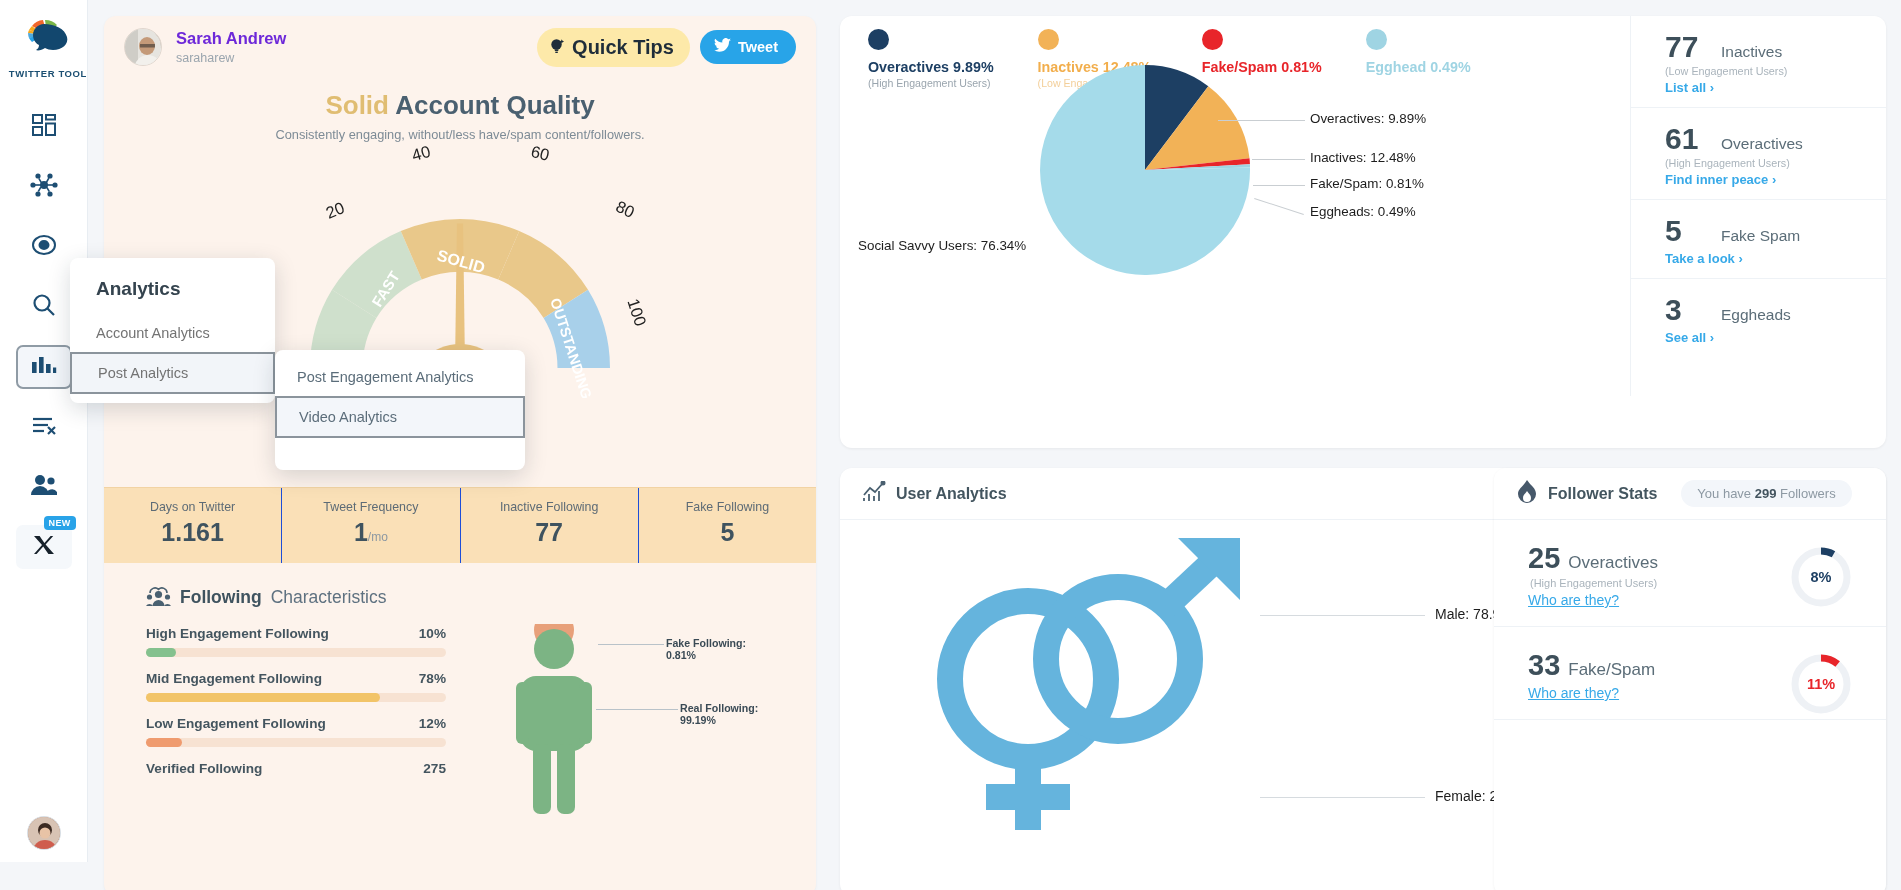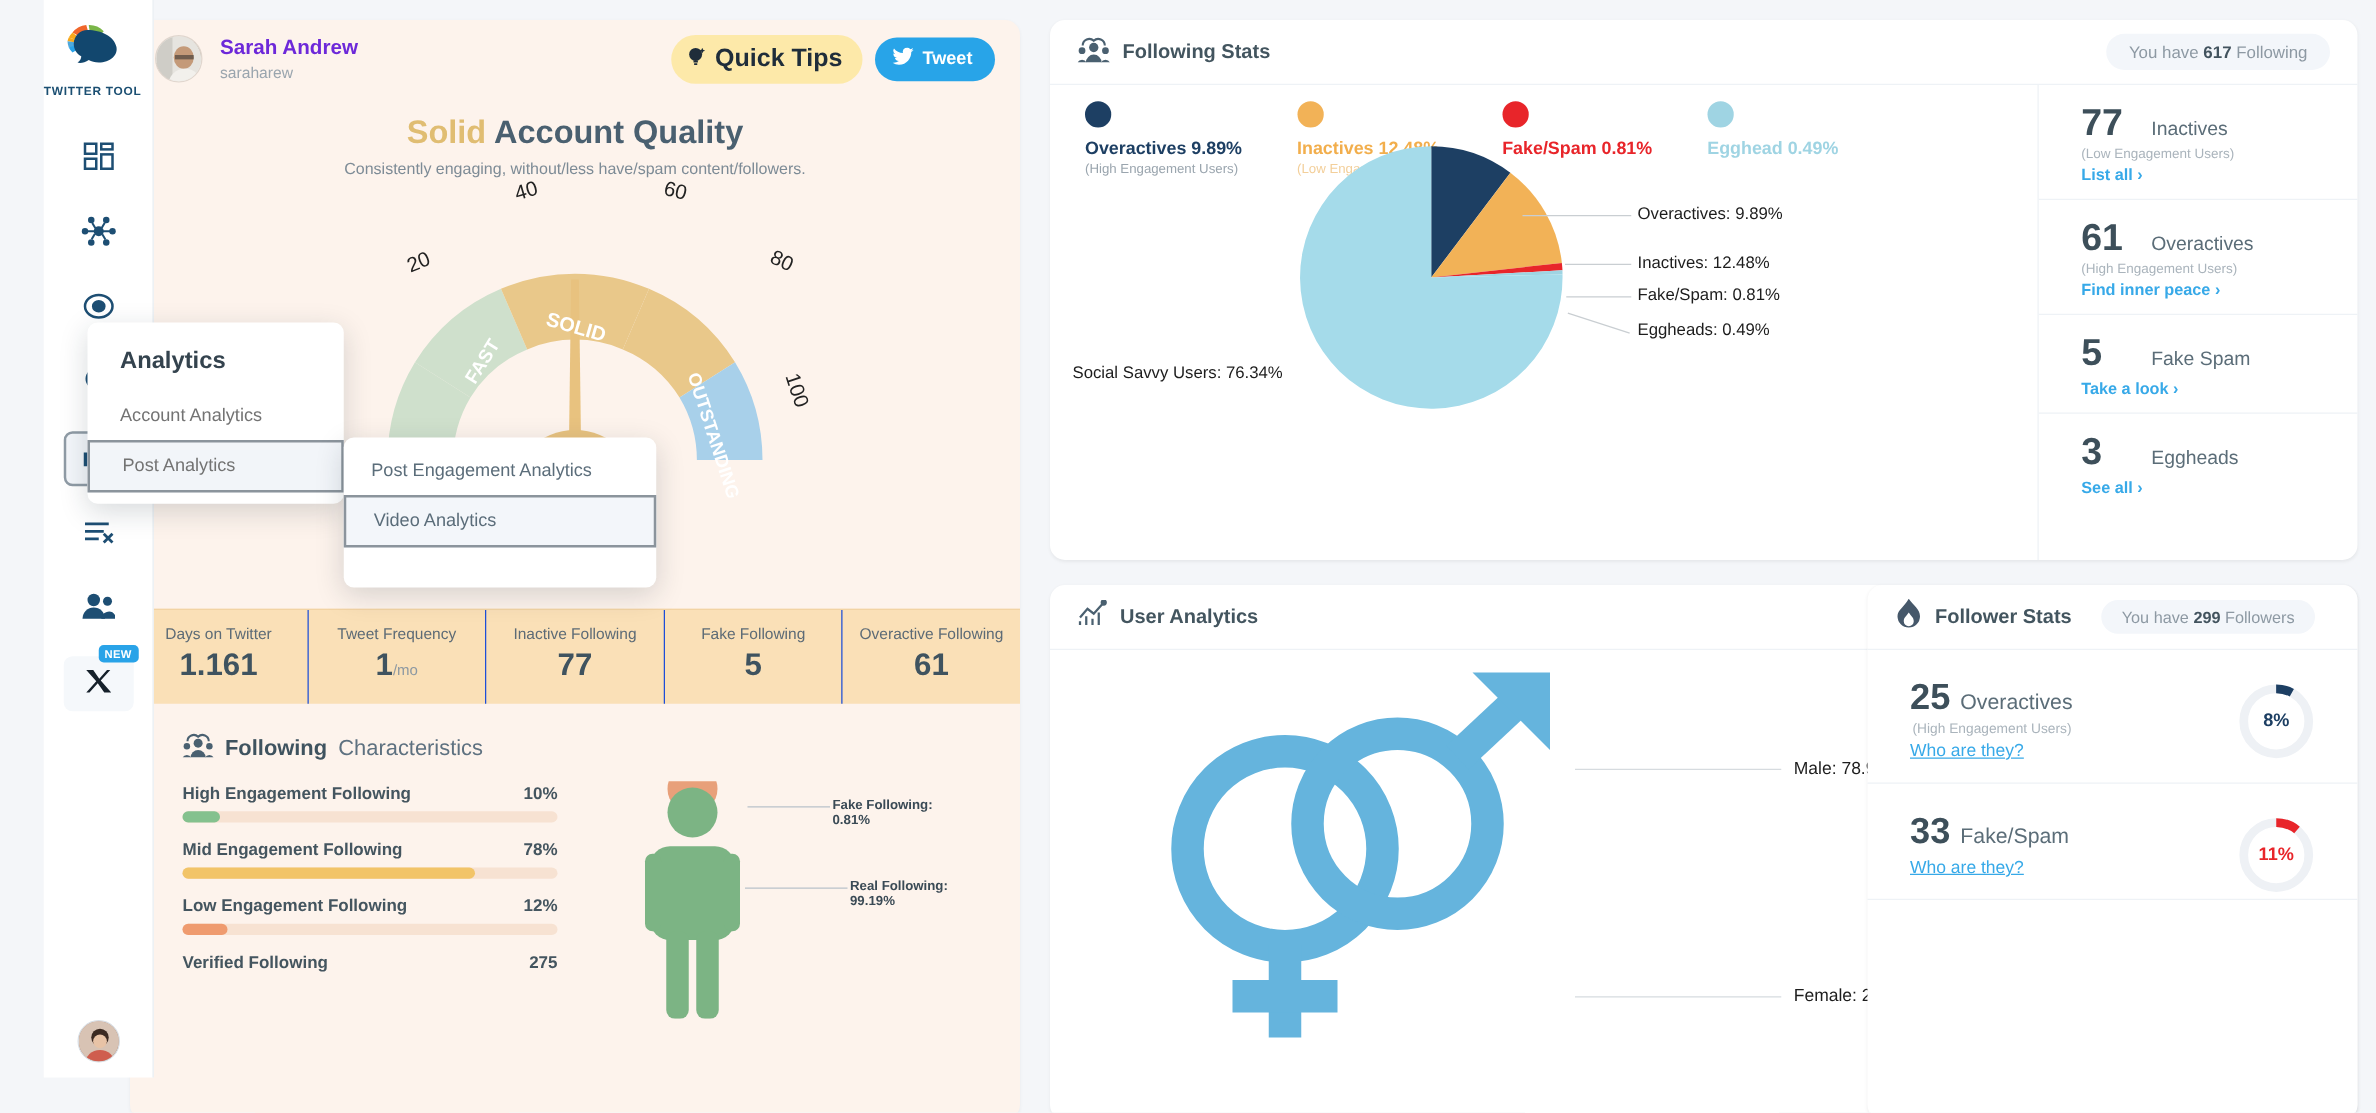--- a/index.html
+++ b/index.html
@@ -9,23 +9,22 @@
     background: #f4f6f9;
     font-family: "Liberation Sans", sans-serif;
     color: #4a5a66;
   }
   .app { position: relative; width: 1901px; height: 890px; }
 
   
   .rail {
     position: absolute; left: 0; top: 0; width: 88px; height: 862px;
     background: #ffffff; border-right: 1px solid #e8edf2;
-    display: flex; flex-direction: column; align-items: flex-start;
+    display: flex; flex-direction: column; align-items: flex-end;
     z-index: 5;
-    margin-left: 35px;
   }
   .logo-wrap { margin-top: 16px; display:flex; flex-direction:column; align-items:center; }
   .logo-mark { width: 52px; height: 46px; position: relative; }
   .logo-text { font-size: 9.5px; font-weight: 700; letter-spacing: .6px;
                color: #1b4f72; margin-top: 6px; }
   .rail-icons { margin-top: 26px; display: flex; flex-direction: column;
                 align-items: center; gap: 16px; width: 100%; }
   .rail-btn {
     width: 56px; height: 44px; display: flex; align-items: center; justify-content: center;
     border-radius: 7px; position: relative; cursor: pointer;
@@ -367,24 +366,20 @@
         <div class="val"><span>1</span><span class="unit">/mo</span></div>
       </div>
       <div class="metric">
         <div class="lbl">Inactive Following</div>
         <div class="val"><span>77</span></div>
       </div>
       <div class="metric">
         <div class="lbl">Fake Following</div>
         <div class="val"><span>5</span></div>
       </div>
-      <div class="metric">
-        <div class="lbl">Overactive Following</div>
-        <div class="val"><span>61</span></div>
-      </div>
     </div>
 
     <div class="fc-head">
       <span>
         <svg width="25" height="21" viewBox="0 0 25 21" fill="#4a6070">
           <path d="M4 8 a5 5 0 0 1 8.5-3.6 A5 5 0 0 1 21 8" fill="none" stroke="#4a6070" stroke-width="1.6"></path>
           <circle cx="12.5" cy="9.5" r="3.6"></circle>
             <path d="M6.5 21 a6 6 0 0 1 12 0 z"></path>
           <circle cx="3.5" cy="12" r="2.6"></circle>
             <circle cx="21.5" cy="12" r="2.6"></circle>
@@ -445,35 +440,20 @@
         </svg>
         <div class="cline" style="left:122px; top:18px; width:66px;"></div>
         <div class="callout" style="left:190px; top:11px;">Fake Following: 0.81%</div>
         <div class="cline" style="left:120px; top:83px; width:82px;"></div>
         <div class="callout" style="left:204px; top:76px;">Real Following: 99.19%</div>
       </div>
     </div>
   </div>
 
   <div class="card" id="following-stats">
-    <div class="card-head">
-      <span>
-        <svg width="26" height="22" viewBox="0 0 25 21" fill="#4a6070">
-          <path d="M4 8 a5 5 0 0 1 8.5-3.6 A5 5 0 0 1 21 8" fill="none" stroke="#4a6070" stroke-width="1.6"></path>
-          <circle cx="12.5" cy="9.5" r="3.6"></circle>
-            <path d="M6.5 21 a6 6 0 0 1 12 0 z"></path>
-          <circle cx="3.5" cy="12" r="2.6"></circle>
-            <circle cx="21.5" cy="12" r="2.6"></circle>
-          <path d="M0 21 a4 4 0 0 1 7 0 z"></path>
-            <path d="M18 21 a4 4 0 0 1 7 0 z"></path>
-        </svg>
-      </span>
-      <span class="title">Following Stats</span>
-      <span class="pill"><span>You have </span><b>617</b><span> Following</span></span>
-    </div>
 
     <div class="fs-inner">
       <div class="fs-chart">
         <svg width="400" height="280" viewBox="0 0 400 280" style="position:absolute;left:185px;top:14px;">
 
           <path d="M120 140 L120 35 A105 105 0 0 1 183.3 56.2 Z" fill="#1d3f63"></path>
           <path d="M120 140 L183.3 56.2 A105 105 0 0 1 224.5 128.3 Z" fill="#f2b257"></path>
           <path d="M120 140 L224.5 128.3 A105 105 0 0 1 224.97 134.2 Z" fill="#e8252a"></path>
           <path d="M120 140 L224.97 134.2 A105 105 0 0 1 225 137.5 Z" fill="#9fd4e3"></path>
           <path d="M120 140 L225 137.5 A105 105 0 1 1 120 35 Z" fill="#a5dbea"></path>

